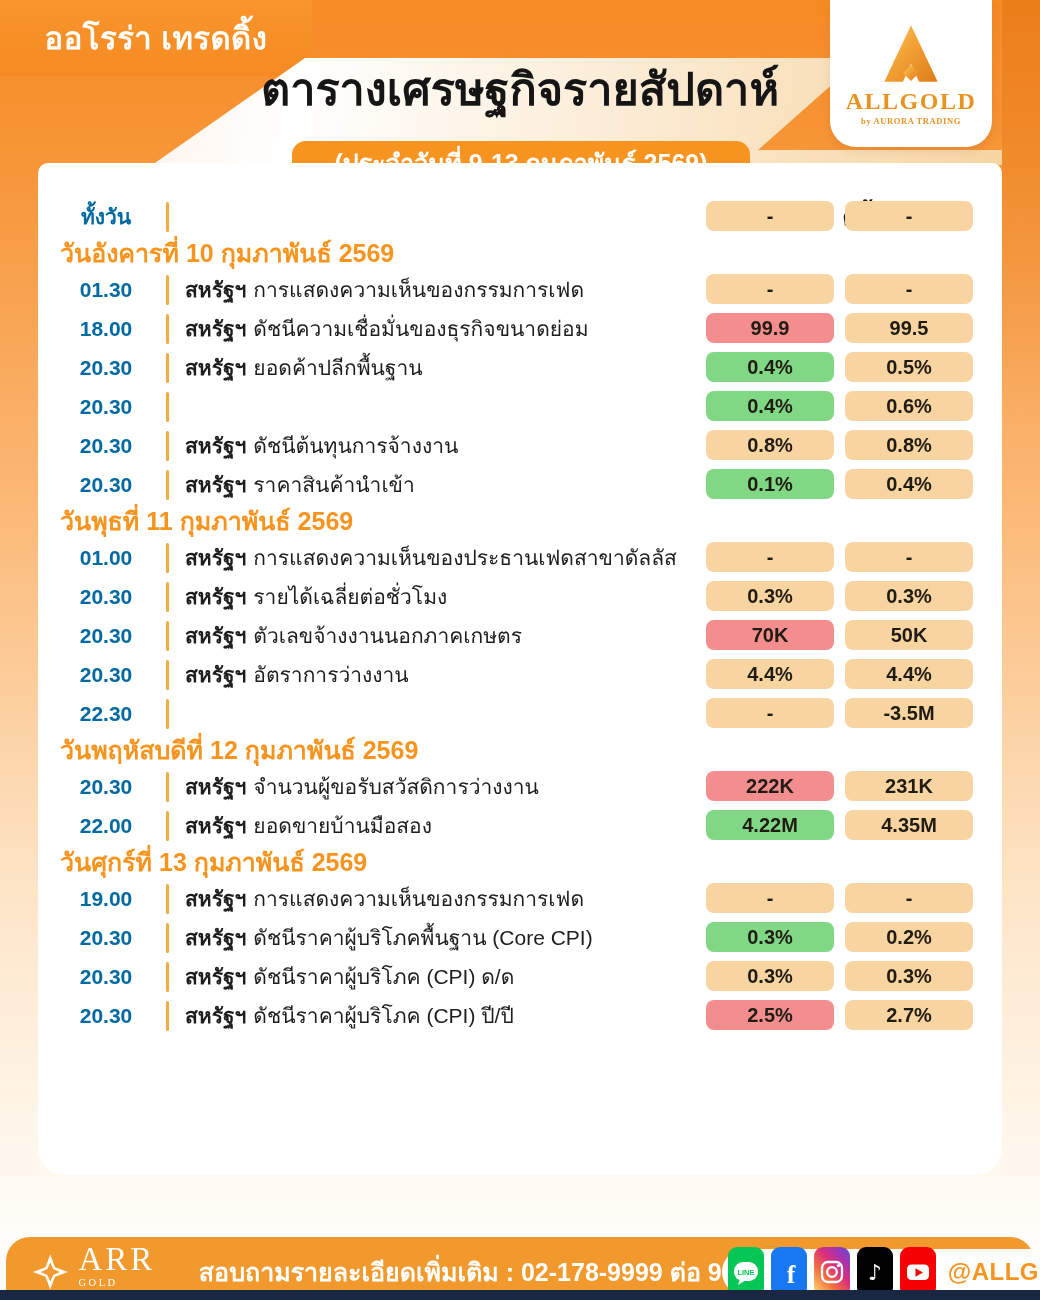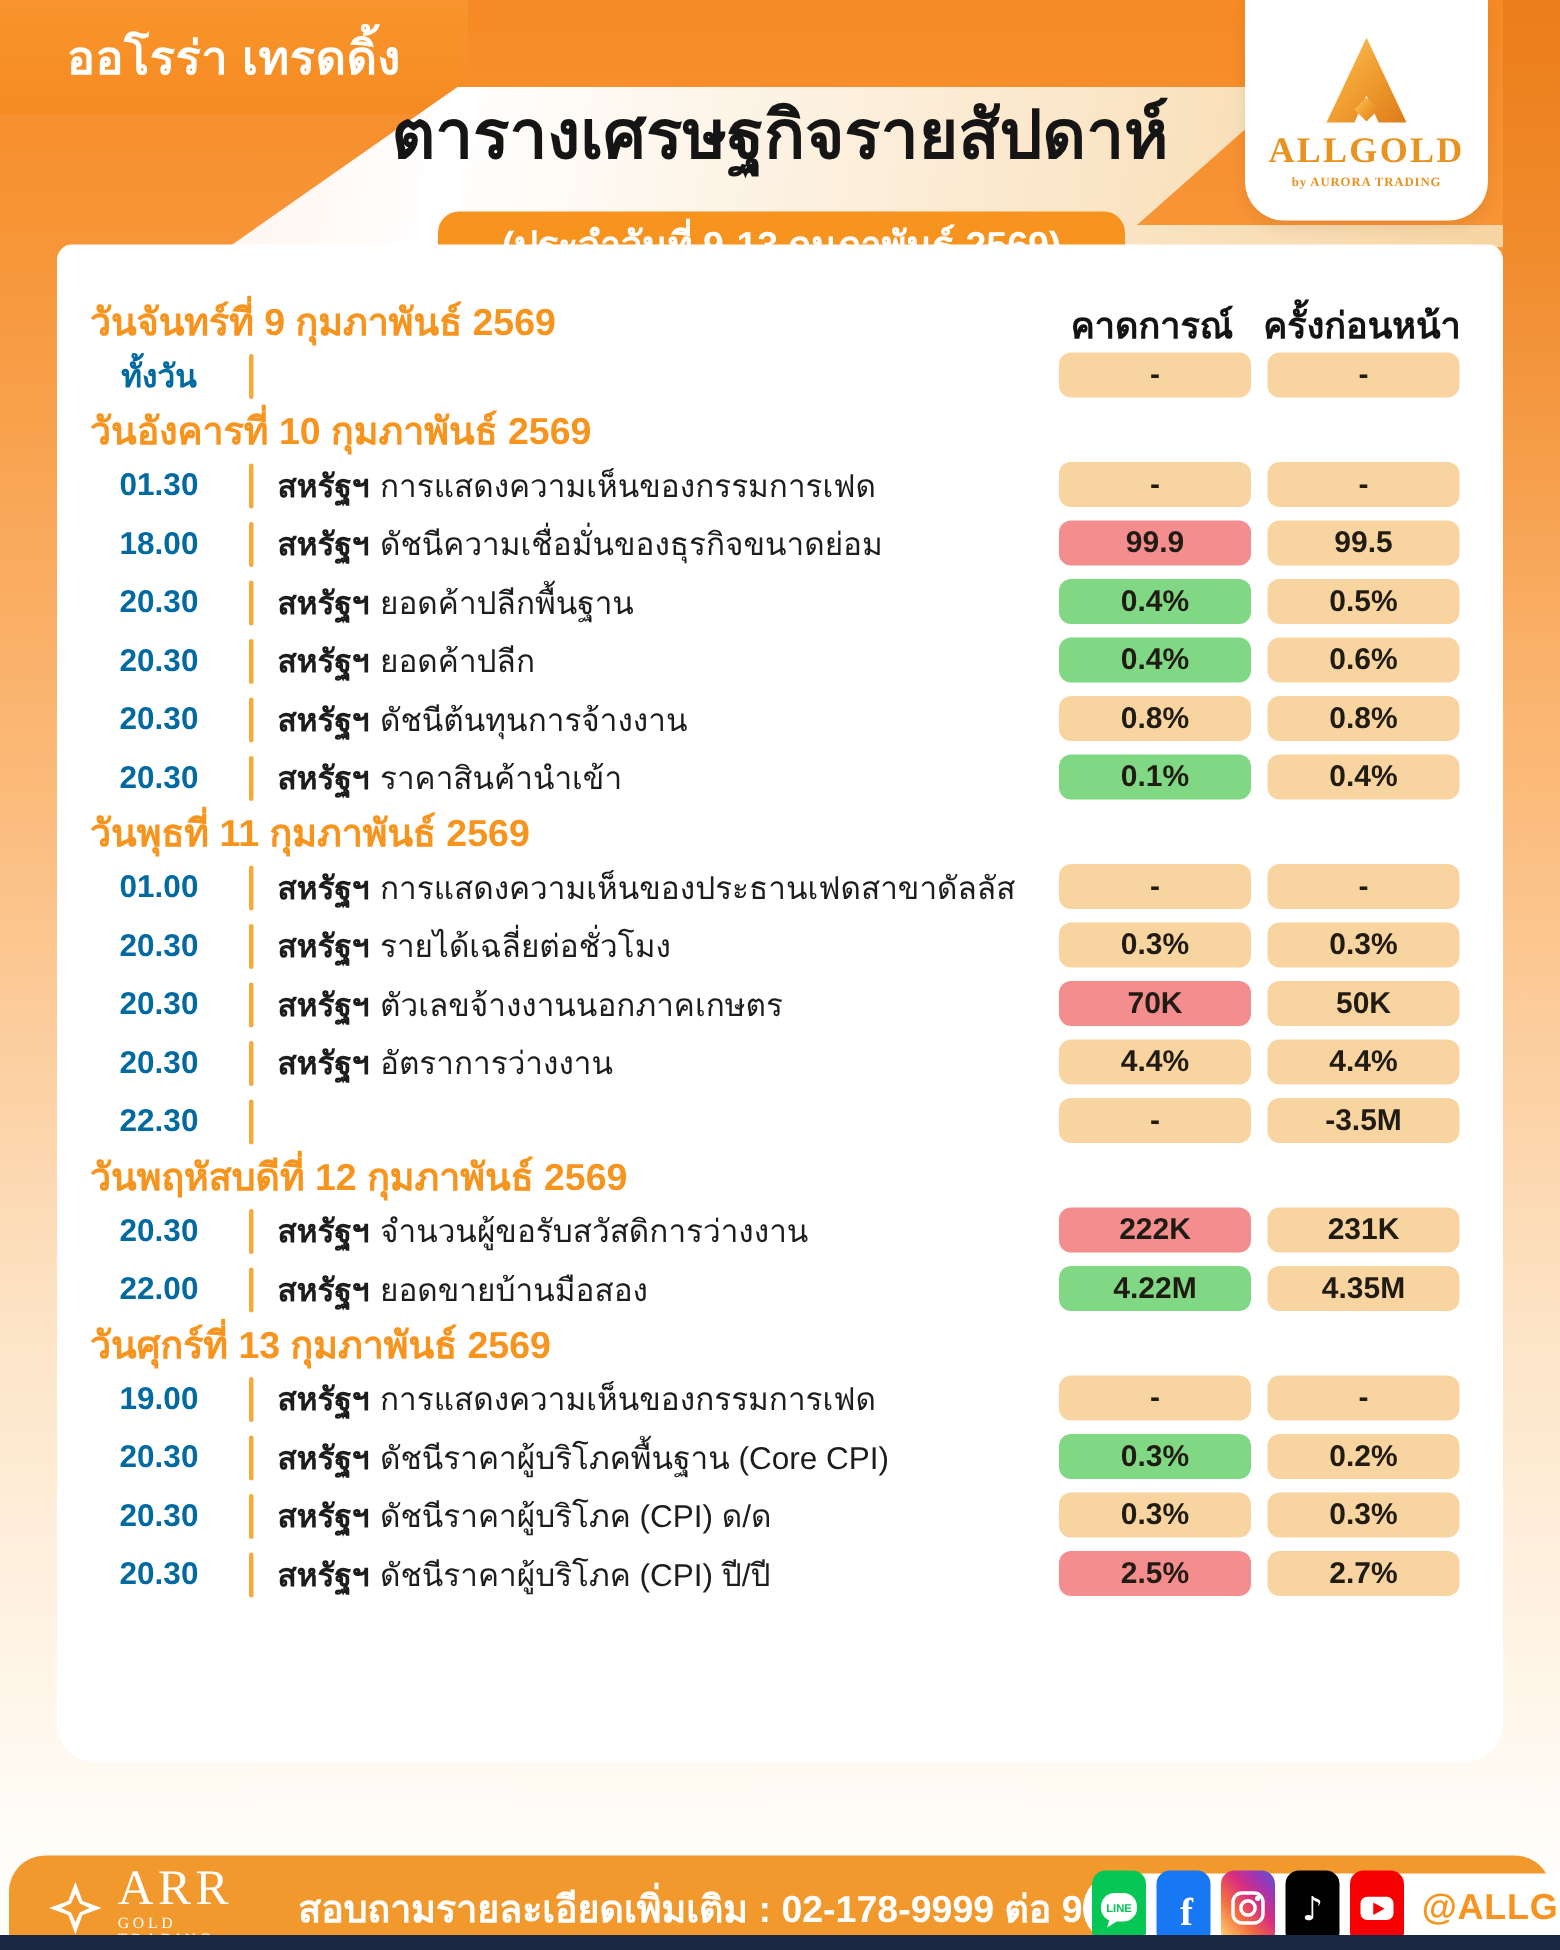--- a/index.html
+++ b/index.html
@@ -119,21 +119,20 @@
       <polygon points="50,66 63,79 50,92 37,79" fill="url(#gA)"></polygon>
     </svg>
     <div class="logo-name">ALLGOLD</div>
     <div class="logo-tag">by AURORA TRADING</div>
   </div>
 
   <div class="card">
     <div class="col-header col-forecast">คาดการณ์</div>
     <div class="col-header col-previous">ครั้งก่อนหน้า</div>
     <div class="table-body">
-        <div class="day-header">วันจันทร์ที่ 9 กุมภาพันธ์ 2569</div>
         <div class="event-row">
           <div class="time">ทั้งวัน</div>
           <span class="divider"></span>
           <div class="badge b-forecast tan">-</div>
           <div class="badge b-previous tan">-</div>
         </div>
         <div class="day-header">วันอังคารที่ 10 กุมภาพันธ์ 2569</div>
         <div class="event-row">
           <div class="time">01.30</div>
           <span class="divider"></span>
@@ -151,21 +150,20 @@
         <div class="event-row">
           <div class="time">20.30</div>
           <span class="divider"></span>
           <div class="event"><span class="country">สหรัฐฯ</span>ยอดค้าปลีกพื้นฐาน</div>
           <div class="badge b-forecast green">0.4%</div>
           <div class="badge b-previous tan">0.5%</div>
         </div>
         <div class="event-row">
           <div class="time">20.30</div>
           <span class="divider"></span>
-          <div class="event"><span class="country">สหรัฐฯ</span>ยอดค้าปลีก</div>
           <div class="badge b-forecast green">0.4%</div>
           <div class="badge b-previous tan">0.6%</div>
         </div>
         <div class="event-row">
           <div class="time">20.30</div>
           <span class="divider"></span>
           <div class="event"><span class="country">สหรัฐฯ</span>ดัชนีต้นทุนการจ้างงาน</div>
           <div class="badge b-forecast tan">0.8%</div>
           <div class="badge b-previous tan">0.8%</div>
         </div>

